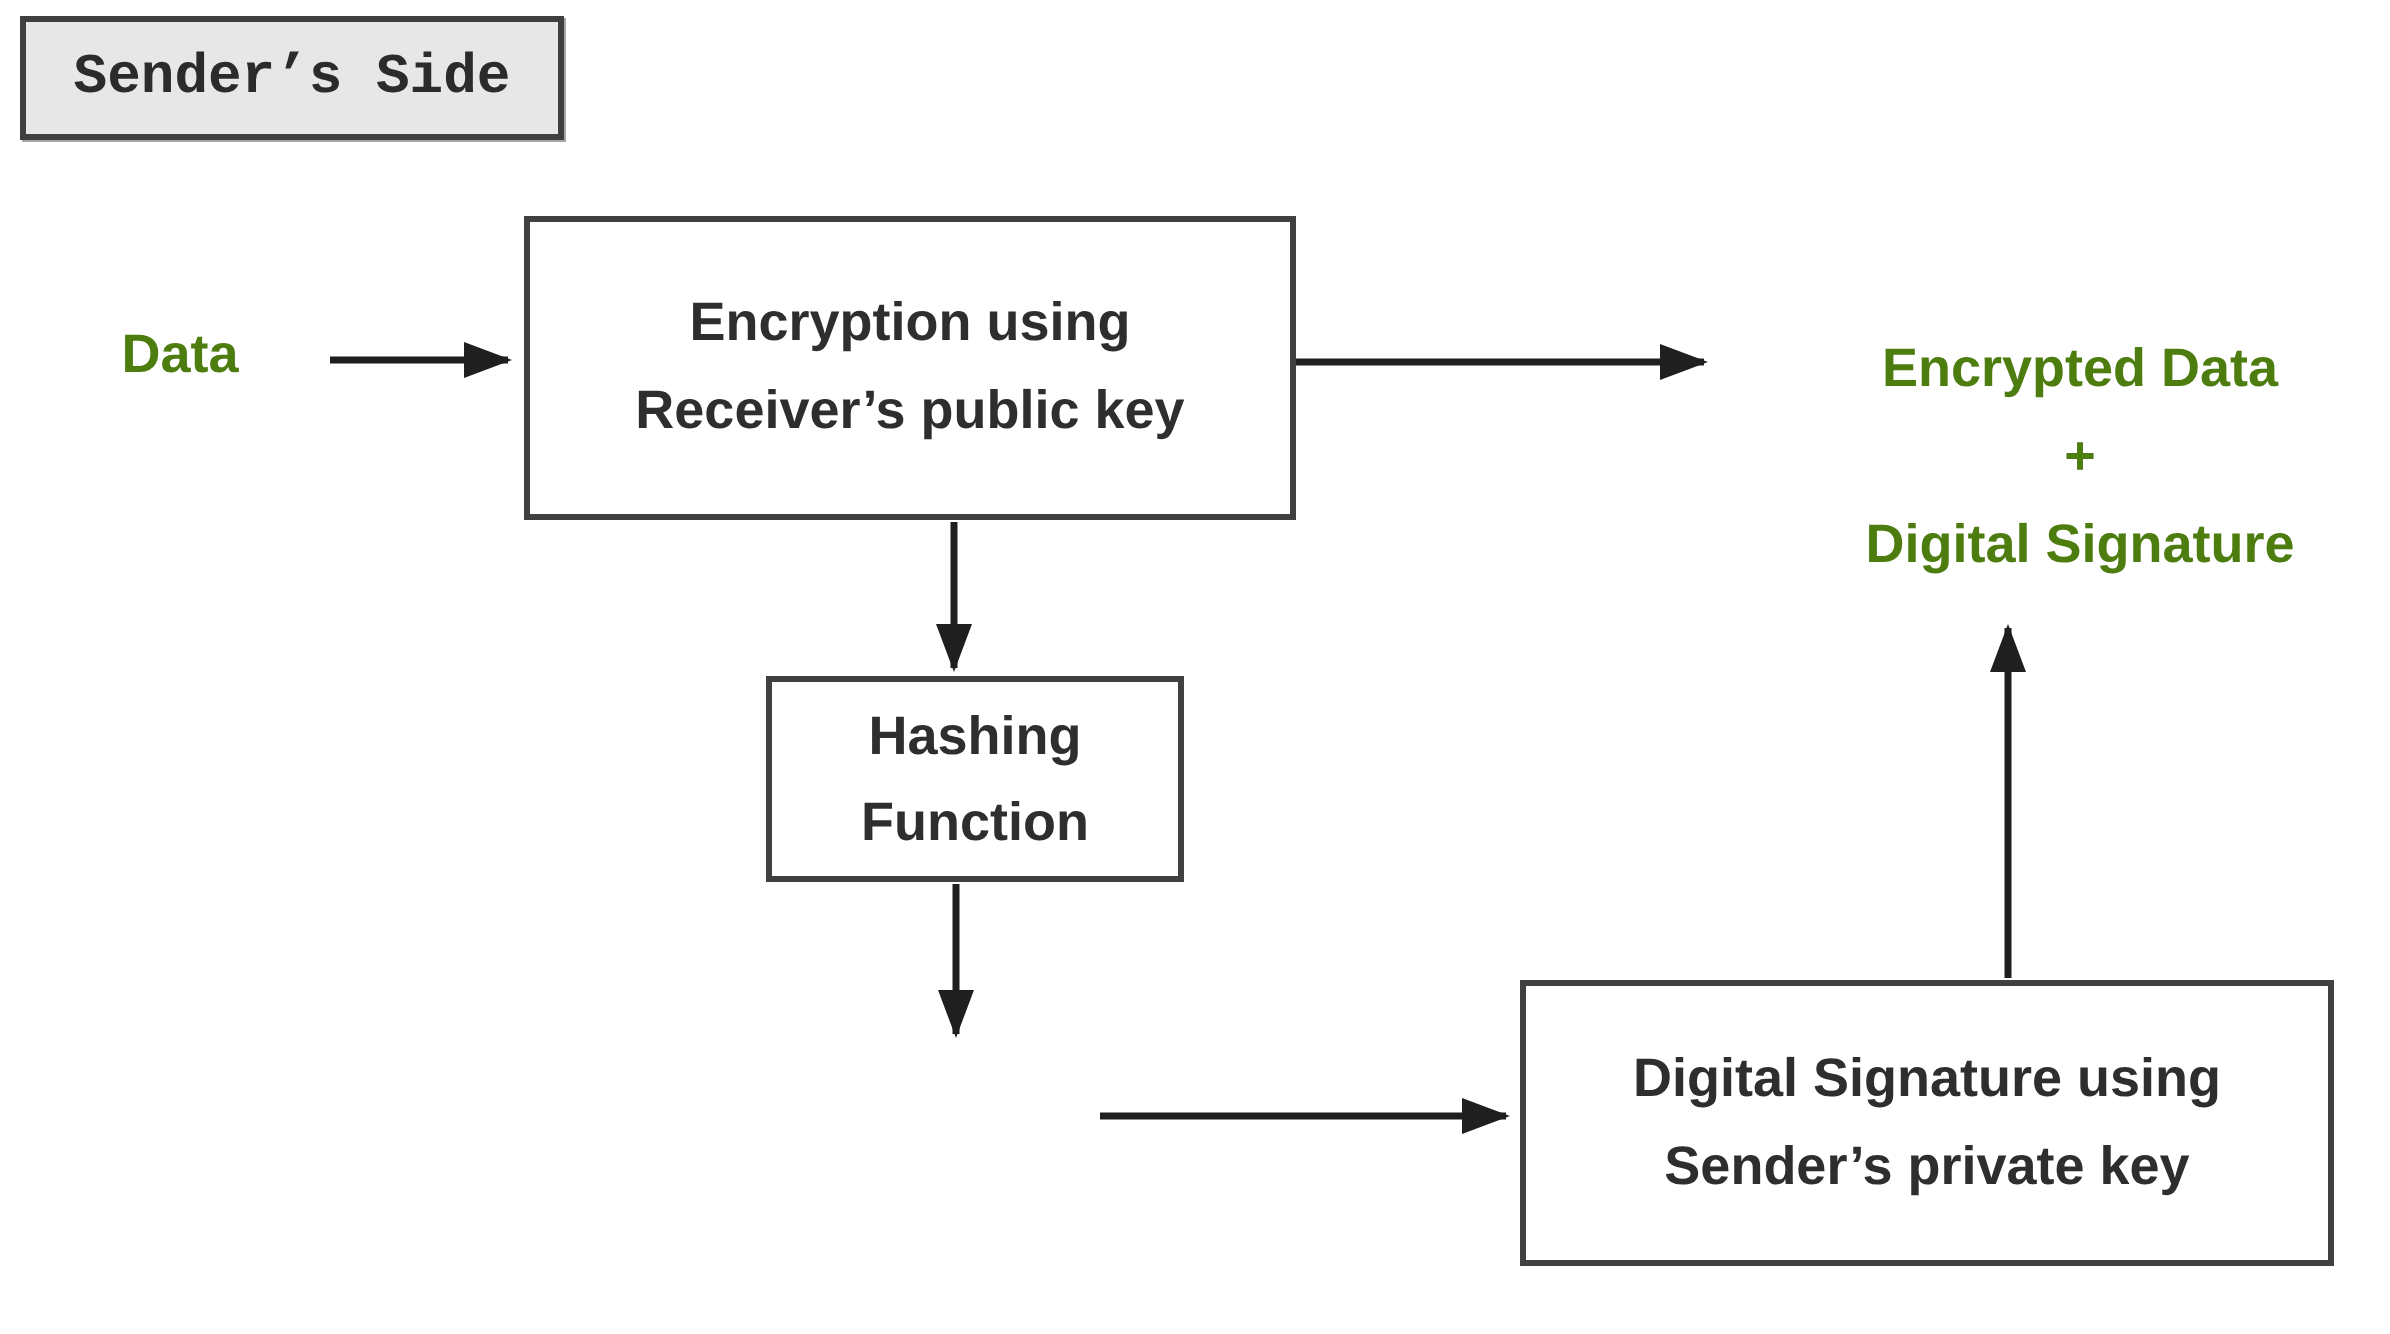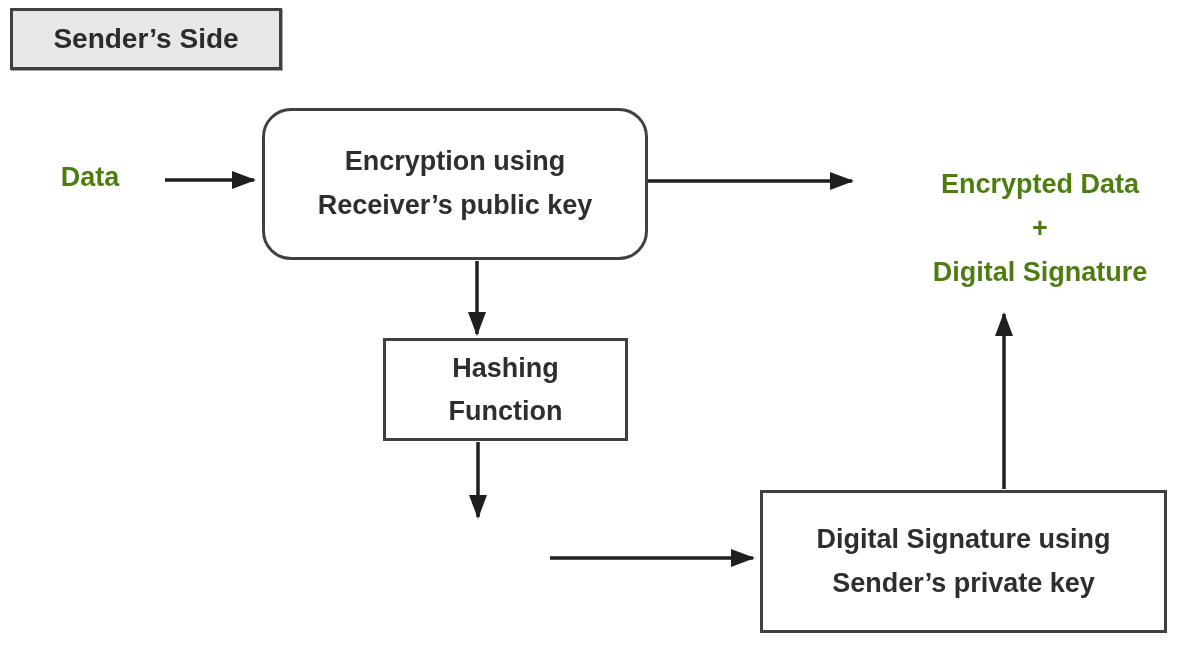--- a/index.html
+++ b/index.html
@@ -43,29 +43,30 @@
     background: #e7e7e7;
     border: 3px solid #3f3f3f;
     box-shadow: 1px 1px 0 rgba(0,0,0,0.35);
     display: flex;
     align-items: center;
     justify-content: center;
     color: #2b2b2b;
     font-size: 28px;
     font-weight: 600;
     box-sizing: border-box;
+    font-family: Liberation Mono, monospace;
   }
   .enc-box {
     left: 262px; top: 108px;
-    width: 386px; height: 152px; border-radius: 29px;
+    width: 386px; height: 152px;
   }
   .enc-box .inner { max-width: 312px; }
   .hash-box {
     left: 383px; top: 338px;
-    width: 245px; height: 103px;
+    width: 209px; height: 103px;
     line-height: 1.58;
   }
   .hash-box .inner { max-width: 150px; }
   .sig-box {
     left: 760px; top: 490px;
     width: 407px; height: 143px;
   }
   .sig-box .inner { max-width: 335px; }
   .free-label {
     position: absolute;

